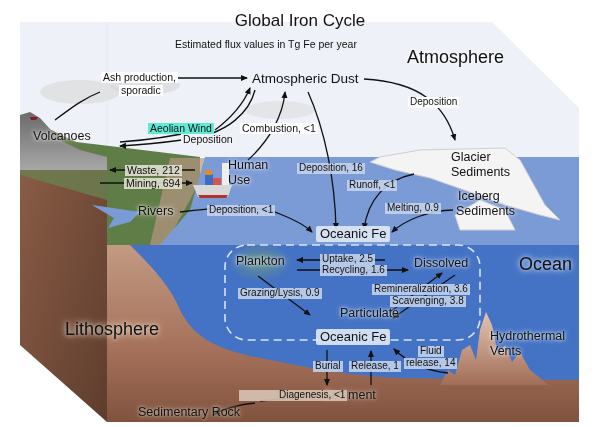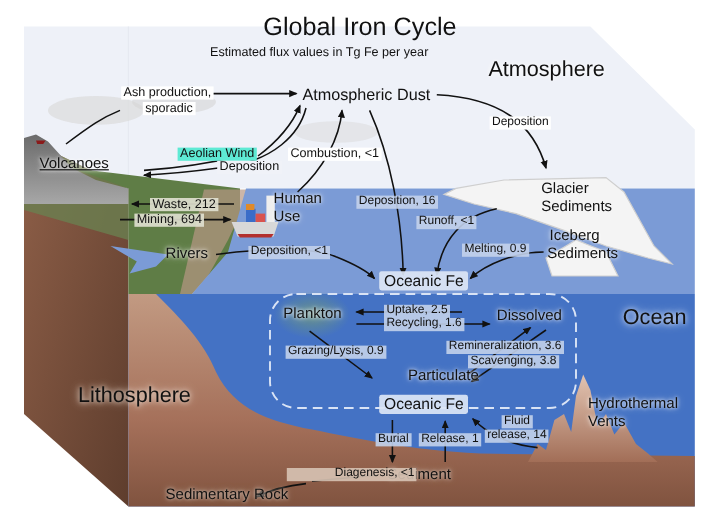--- a/index.html
+++ b/index.html
@@ -1,19 +1,19 @@
 <!DOCTYPE html>
 <html><head>
 <meta charset="utf-8">
 <style>
   html,body{margin:0;padding:0;background:#ffffff;}
   body{width:600px;height:427px;position:relative;overflow:hidden;font-family:"Liberation Sans","DejaVu Sans",sans-serif;}
   svg.scene{position:absolute;left:0;top:0;}
   .lbl{position:absolute;white-space:nowrap;color:#111;line-height:1.05;}
-  .t-title{font-size:21px;left:0;width:600px;text-align:center;top:12px;}
+  .t-title{font-size:17px;left:0;width:600px;text-align:center;top:12px;}
   .t-sub{font-size:10.5px;left:0;width:532px;text-align:center;top:39px;}
   .big{font-size:18px;text-shadow:0 0 4px rgba(255,255,255,.9),0 0 8px rgba(255,255,255,.6);}
   .node{font-size:12.5px;}
   .glow{text-shadow:0 0 3px rgba(255,255,255,.95),0 0 6px rgba(255,255,255,.7);}
   .glowd{text-shadow:0 0 3px rgba(230,220,210,.9),0 0 6px rgba(230,220,210,.6);}
   .flux{font-size:10px;padding:0 2px;}
   .fw{background:#ffffff;text-align:right;}
   .fb{background:rgba(195,210,235,.9);}
   .fg{background:rgba(225,225,210,.9);}
   .fp{background:rgba(215,195,180,.9);}
@@ -143,21 +143,21 @@
 </svg>
 
 <div class="lbl t-title">Global Iron Cycle</div>
 <div class="lbl t-sub">Estimated flux values in Tg Fe per year</div>
 
 <div class="lbl big" style="left:407px;top:48px;">Atmosphere</div>
 <div class="lbl big" style="left:519px;top:255px;text-shadow:0 0 4px #cfdcf3,0 0 8px #cfdcf3;">Ocean</div>
 <div class="lbl big" style="left:65px;top:320px;text-shadow:0 0 4px #e8d8cc,0 0 8px #e8d8cc;">Lithosphere</div>
 
 <div class="lbl node" style="left:252px;top:72px;font-size:13.5px;">Atmospheric Dust</div>
-<div class="lbl node glow" style="left:33px;top:130px;text-decoration:underline;">Volcanoes</div>
+<div class="lbl node glow" style="left:33px;top:130px;">Volcanoes</div>
 <div class="lbl node glow" style="left:228px;top:159px;">Human</div>
 <div class="lbl node glow" style="left:228px;top:174px;">Use</div>
 <div class="lbl node" style="left:451px;top:151px;">Glacier</div>
 <div class="lbl node" style="left:451px;top:166px;">Sediments</div>
 <div class="lbl node glow" style="left:458px;top:190px;">Iceberg</div>
 <div class="lbl node glow" style="left:456px;top:205px;">Sediments</div>
 <div class="lbl node glow" style="left:138px;top:205px;">Rivers</div>
 <div class="lbl boxnode" style="left:316px;top:226px;">Oceanic Fe</div>
 <div class="lbl node glow" style="left:236px;top:255px;">Plankton</div>
 <div class="lbl node glow" style="left:414px;top:257px;">Dissolved</div>
@@ -168,21 +168,21 @@
 <div class="lbl node glowd" style="left:323px;top:389px;">Sediment</div>
 <div class="lbl node glowd" style="left:138px;top:406px;">Sedimentary Rock</div>
 
 <div class="lbl flux fw" style="left:101px;top:72px;font-size:10.5px;">Ash production,</div>
 <div class="lbl flux fw" style="left:119px;top:85px;font-size:10.5px;">sporadic</div>
 <div class="lbl flux" style="left:148px;top:123px;font-size:10.5px;background:#5eead4;">Aeolian Wind</div>
 <div class="lbl flux" style="left:181px;top:134px;font-size:10.5px;background:#f0f2f8;">Deposition</div>
 <div class="lbl flux fw" style="left:240px;top:123px;font-size:10.5px;">Combustion, &lt;1</div>
 <div class="lbl flux fw" style="left:408px;top:97px;">Deposition</div>
 <div class="lbl flux fg" style="left:125px;top:165px;font-size:10.5px;">Waste, 212</div>
-<div class="lbl flux fg" style="left:112px;top:178px;font-size:10.5px;">Mining, 694</div>
+<div class="lbl flux fg" style="left:124px;top:178px;font-size:10.5px;">Mining, 694</div>
 <div class="lbl flux fb" style="left:297px;top:163px;">Deposition, 16</div>
 <div class="lbl flux fb" style="left:347px;top:180px;">Runoff, &lt;1</div>
 <div class="lbl flux fb" style="left:385px;top:203px;">Melting, 0.9</div>
 <div class="lbl flux fb" style="left:207px;top:205px;">Deposition, &lt;1</div>
 <div class="lbl flux fb" style="left:320px;top:254px;">Uptake, 2.5</div>
 <div class="lbl flux fb" style="left:320px;top:265px;">Recycling, 1.6</div>
 <div class="lbl flux fb" style="left:238px;top:288px;">Grazing/Lysis, 0.9</div>
 <div class="lbl flux fb" style="left:372px;top:284px;">Remineralization, 3.6</div>
 <div class="lbl flux fb" style="left:390px;top:296px;">Scavenging, 3.8</div>
 <div class="lbl flux fb" style="left:313px;top:361px;">Burial</div>

